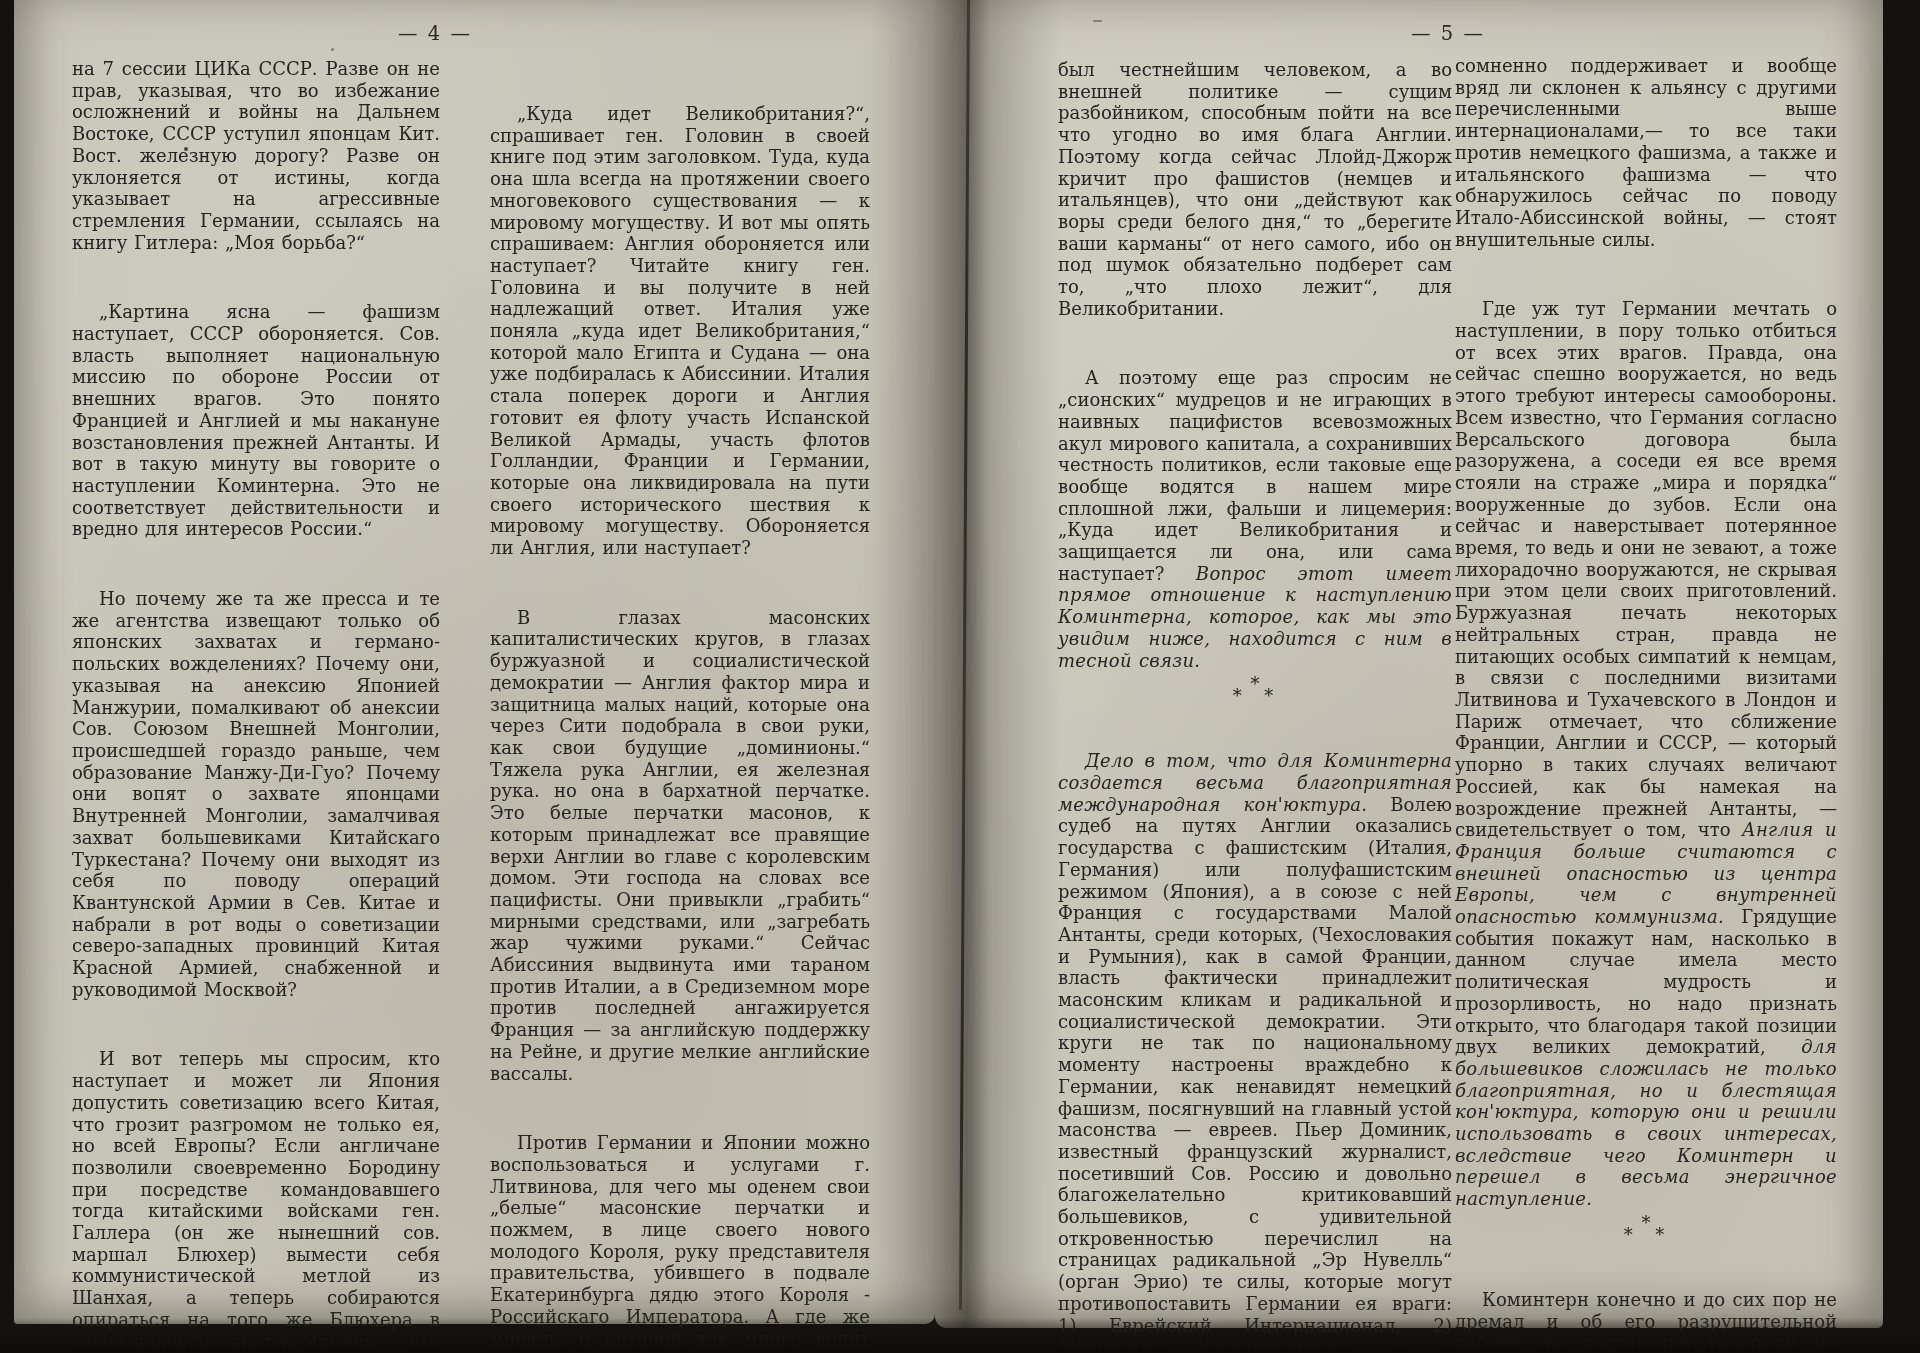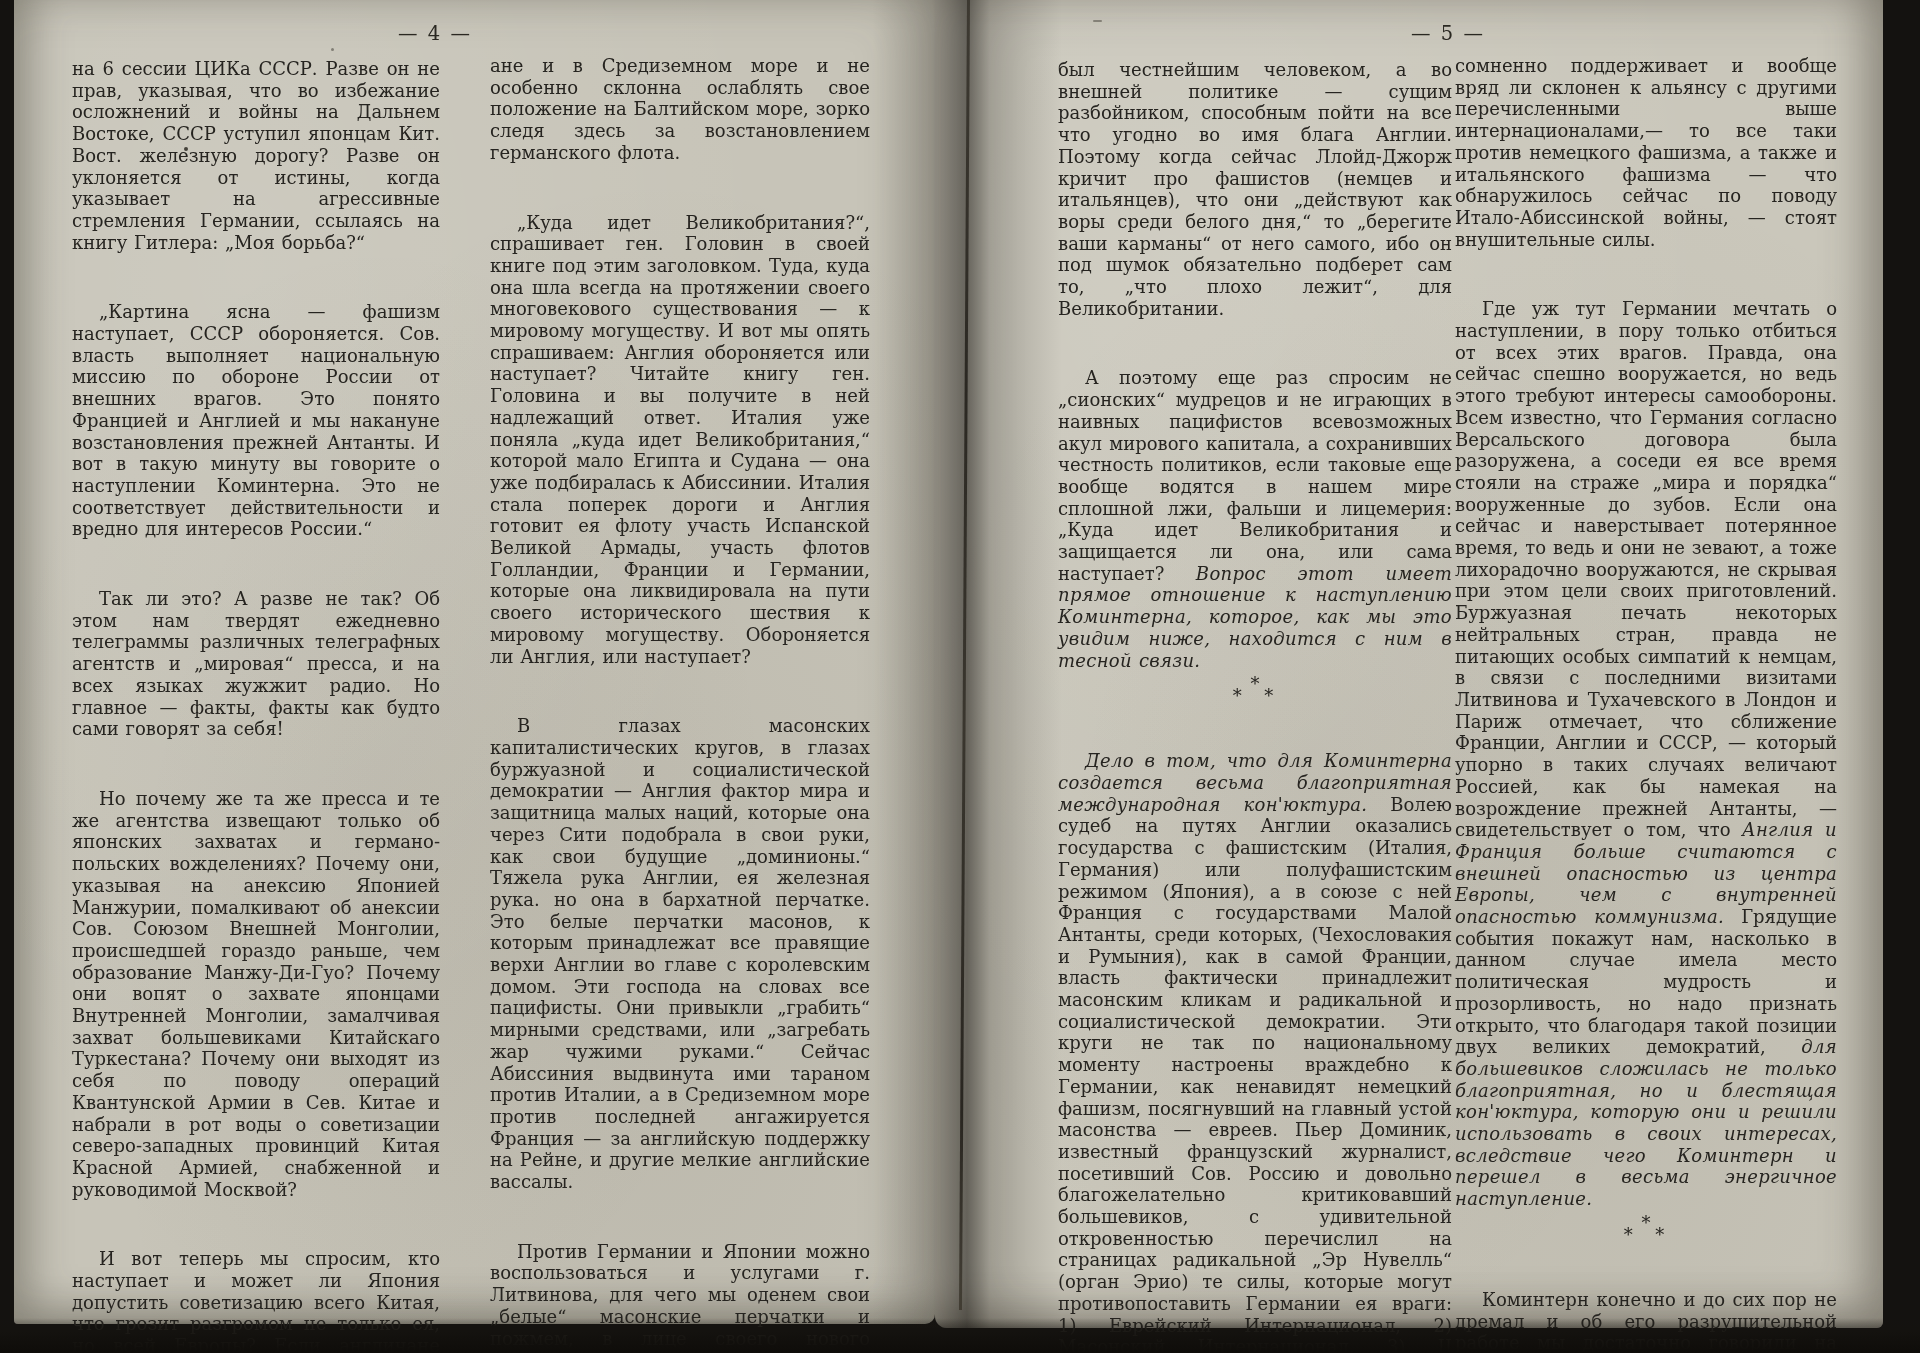--- a/index.html
+++ b/index.html
@@ -102,28 +102,26 @@
   <div class="page page-left"></div>
   <div class="page page-right"></div>
 
   <div class="gutter-shadow"></div>
   <div class="crease-line"></div>
 
   <div class="pagenum pagenum-left">— 4 —</div>
   <div class="pagenum pagenum-right">— 5 —</div>
 
   <div class="col col-1">
-      <p><span>на 6 сессии ЦИКа СССР. Разве он не прав, указывая, что во избежание осложнений и войны на Дальнем Востоке, СССР уступил японцам Кит. Вост. железную дорогу? Разве он уклоняется от истины, когда указывает на агрессивные стремления Германии, ссылаясь на книгу Гитлера: „Моя борьба?“</span></p>
+      <p><span>на 7 сессии ЦИКа СССР. Разве он не прав, указывая, что во избежание осложнений и войны на Дальнем Востоке, СССР уступил японцам Кит. Вост. железную дорогу? Разве он уклоняется от истины, когда указывает на агрессивные стремления Германии, ссылаясь на книгу Гитлера: „Моя борьба?“</span></p>
       <p class="indent"><span>„Картина ясна — фашизм наступает, СССР обороняется. Сов. власть выполняет национальную миссию по обороне России от внешних врагов. Это понято Францией и Англией и мы накануне возстановления прежней Антанты. И вот в такую минуту вы говорите о наступлении Коминтерна. Это не соответствует действительности и вредно для интересов России.“</span></p>
-      <p class="indent"><span>Так ли это? А разве не так? Об этом нам твердят ежедневно телеграммы различных телеграфных агентств и „мировая“ пресса, и на всех языках жужжит радио. Но главное — факты, факты как будто сами говорят за себя!</span></p>
       <p class="indent"><span>Но почему же та же пресса и те же агентства извещают только об японских захватах и германо-польских вожделениях? Почему они, указывая на анексию Японией Манжурии, помалкивают об анексии Сов. Союзом Внешней Монголии, происшедшей гораздо раньше, чем образование Манжу-Ди-Гуо? Почему они вопят о захвате японцами Внутренней Монголии, замалчивая захват большевиками Китайскаго Туркестана? Почему они выходят из себя по поводу операций Квантунской Армии в Сев. Китае и набрали в рот воды о советизации северо-западных провинций Китая Красной Армией, снабженной и руководимой Москвой?</span></p>
       <p class="indent"><span>И вот теперь мы спросим, кто наступает и может ли Япония допустить советизацию всего Китая, что грозит разгромом не только ея, но всей Европы? Если англичане позволили своевременно Бородину при посредстве командовавшего тогда китайскими войсками ген. Галлера (он же нынешний сов. маршал Блюхер) вымести себя коммунистической метлой из Шанхая, а теперь собираются опираться на того же Блюхера в своей диверсии против Японии — это их дело. Англия ведет сейчас большую игру не только на Дальнем Востоке, но и в Аравии, Мессопотамии и Палестине. Она стремится удержать в своих руках ключи к господству на Индийском Оке-</span></p>
     </div>
   <div class="col col-2">
-      <p><span>ане и в Средиземном море и не особенно склонна ослаблять свое положение на Балтийском море, зорко следя здесь за возстановлением германского флота.</span></p>
       <p class="indent"><span>„Куда идет Великобритания?“, спрашивает ген. Головин в своей книге под этим заголовком. Туда, куда она шла всегда на протяжении своего многовекового существования — к мировому могуществу. И вот мы опять спрашиваем: Англия обороняется или наступает? Читайте книгу ген. Головина и вы получите в ней надлежащий ответ. Италия уже поняла „куда идет Великобритания,“ которой мало Египта и Судана — она уже подбиралась к Абиссинии. Италия стала поперек дороги и Англия готовит ея флоту участь Испанской Великой Армады, участь флотов Голландии, Франции и Германии, которые она ликвидировала на пути своего исторического шествия к мировому могуществу. Обороняется ли Англия, или наступает?</span></p>
       <p class="indent"><span>В глазах масонских капиталистических кругов, в глазах буржуазной и социалистической демократии — Англия фактор мира и защитница малых наций, которые она через Сити подобрала в свои руки, как свои будущие „доминионы.“ Тяжела рука Англии, ея железная рука. но она в бархатной перчатке. Это белые перчатки масонов, к которым принадлежат все правящие верхи Англии во главе с королевским домом. Эти господа на словах все пацифисты. Они привыкли „грабить“ мирными средствами, или „загребать жар чужими руками.“ Сейчас Абиссиния выдвинута ими тараном против Италии, а в Средиземном море против последней ангажируется Франция — за английскую поддержку на Рейне, и другие мелкие английские вассалы.</span></p>
       <p class="indent"><span>Против Германии и Японии можно воспользоваться и услугами г. Литвинова, для чего мы оденем свои „белые“ масонские перчатки и пожмем, в лице своего нового молодого Короля, руку представителя правительства, убившего в подвале Екатеринбурга дядю этого Короля - Российскаго Императора. А где же мораль, о которой так много вопят сами английские моралисты пацифистского толка, призывая громы на голову фашизма? М. Алданов в „Девятом Термидоре“ отмечает, что „великий“ Питт в своей личной и общественной жизни</span></p>
     </div>
   <div class="col col-3">
       <p><span>был честнейшим человеком, а во внешней политике — сущим разбойником, способным пойти на все что угодно во имя блага Англии. Поэтому когда сейчас Ллойд-Джорж кричит про фашистов (немцев и итальянцев), что они „действуют как воры среди белого дня,“ то „берегите ваши карманы“ от него самого, ибо он под шумок обязательно подберет сам то, „что плохо лежит“, для Великобритании.</span></p>
       <p class="indent"><span>А поэтому еще раз спросим не „сионских“ мудрецов и не играющих в наивных пацифистов всевозможных акул мирового капитала, а сохранивших честность политиков, если таковые еще вообще водятся в нашем мире сплошной лжи, фальши и лицемерия: „Куда идет Великобритания и защищается ли она, или сама наступает? </span><em>Вопрос этот имеет прямое отношение к наступлению Коминтерна, которое, как мы это увидим ниже, находится с ним в тесной связи.</em></p>
       <div class="asterism">
         <span class="ast-top">*</span>
         <span class="ast-bottom">* *</span>

